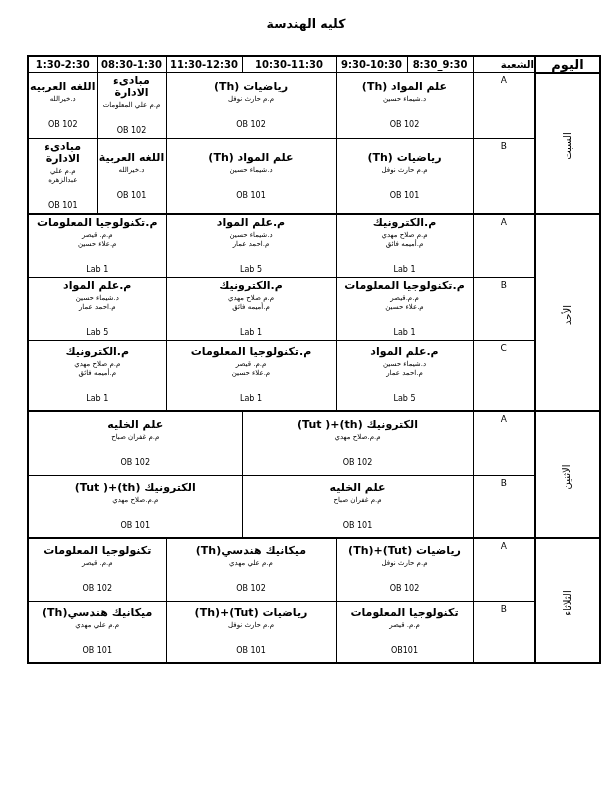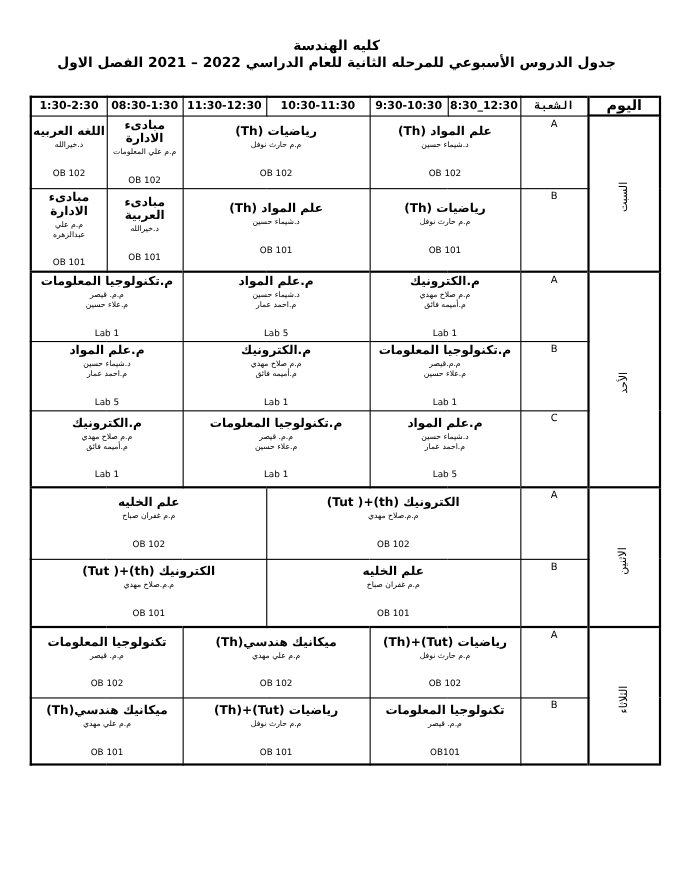--- a/index.html
+++ b/index.html
@@ -1,31 +1,31 @@
 <!DOCTYPE html>
 <html lang="ar" dir="rtl"><head>
 <meta charset="utf-8">
 <style>
   html,body{margin:0;padding:0;background:#fff;}
   .page{
     position:relative;width:612px;height:792px;background:#ffffff;
     font-family:"DejaVu Sans","Liberation Sans",sans-serif;color:#000;
     direction:rtl;overflow:hidden;
   }
-  .titles{padding-top:33px;text-align:center;}
+  .titles{padding-top:16px;text-align:center;}
   .t-line{font-weight:bold;font-size:12.5px;line-height:15.5px;}
   table.sched{
     border-collapse:collapse;table-layout:fixed;
     width:572px;margin:23px 11px 0 auto;
     border:2.5px solid #000;
   }
   .sched td,.sched th{border:1px solid #000;padding:0;overflow:hidden;}
   .sched thead tr{height:17px;}
   th.time{font-size:10px;font-weight:bold;direction:ltr;text-align:center;}
-  th.sect-h{font-size:10px;font-weight:bold;text-align:center;font-family:Liberation Mono, monospace;}
+  th.sect-h{font-size:10px;font-weight:bold;text-align:right;}
   th.day-h{
     font-size:13px;font-weight:bold;text-align:center;
     border-left:2.5px solid #000;border-right:2.5px solid #000;border-bottom:2.5px solid #000;margin-left:44px;
   }
   td.day-cell{
     border-left:2.5px solid #000;border-right:2.5px solid #000;
     text-align:center;vertical-align:middle;
   }
   .day-rot{
     display:inline-block;transform:rotate(-90deg);
@@ -40,39 +40,38 @@
   .c-teacher{font-size:7px;line-height:9px;}
   .c-room{font-size:8px;line-height:10px;margin-top:16px;direction:ltr;}
   tr.group-top td{border-top:2.5px solid #000;}
 </style>
 </head>
 <body>
 
 <div class="page">
   <div class="titles">
     <div class="t-line">كليه الهندسة</div>
-    <div class="t-line">جدول الدروس الأسبوعي للمرحله الثانية للعام الدراسي ‎2021 – 2022‎ الفصل الاول</div>
   </div>
 
   <table class="sched" id="grid">
     <colgroup>
       <col style="width:65px">
         <col style="width:62px">
         <col style="width:66px">
         <col style="width:71px">
       <col style="width:94px">
         <col style="width:76px">
         <col style="width:69px">
         <col style="width:69px">
     </colgroup>
     <thead>
       <tr>
         <th class="day-h">اليوم</th>
         <th class="sect-h">الشعبة</th>
-        <th class="time">8:30_12:30</th>
+        <th class="time">8:30_9:30</th>
         <th class="time">9:30-10:30</th>
         <th class="time">10:30-11:30</th>
         <th class="time">11:30-12:30</th>
         <th class="time">08:30-1:30</th>
         <th class="time">1:30-2:30</th>
       </tr>
     </thead>
   <tbody>
         <tr style="height: 62px;">
           <td class="day-cell" rowspan="2"><div class="day-rot">السبت</div></td>
@@ -104,21 +103,21 @@
             <div class="c-title">رياضيات ‎(Th)‎</div>
             <div class="c-teacher">م.م حارث نوفل</div>
             <div class="c-room">OB 101</div>
           </td>
           <td class="course" colspan="2">
             <div class="c-title">علم المواد ‎(Th)‎</div>
             <div class="c-teacher">د.شيماء حسين</div>
             <div class="c-room">OB 101</div>
           </td>
           <td class="course" colspan="1">
-            <div class="c-title">مبادىء العربية</div>
+            <div class="c-title">اللغه العربية</div>
             <div class="c-teacher">د.خيرالله</div>
             <div class="c-room">OB 101</div>
           </td>
           <td class="course" colspan="1">
             <div class="c-title">مبادىء الادارة</div>
             <div class="c-teacher">م.م علي</div>
             <div class="c-teacher">عبدالزهره</div>
             <div class="c-room">OB 101</div>
           </td>
         </tr>

